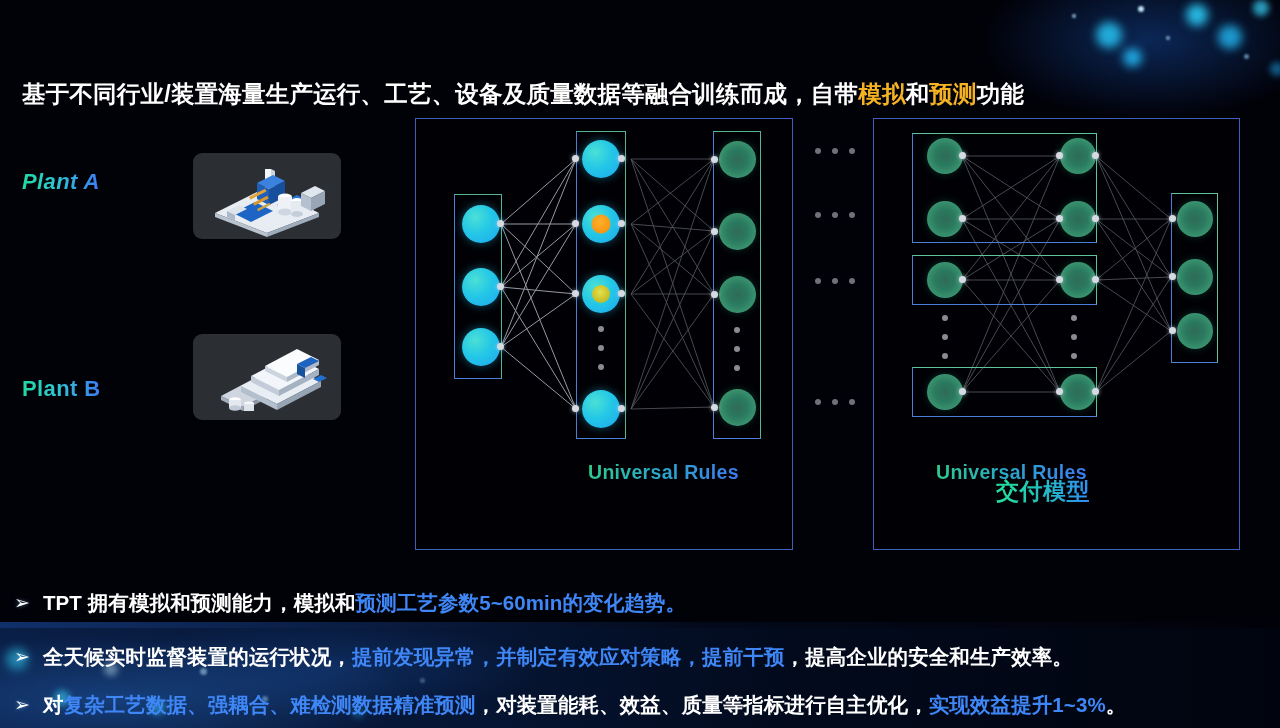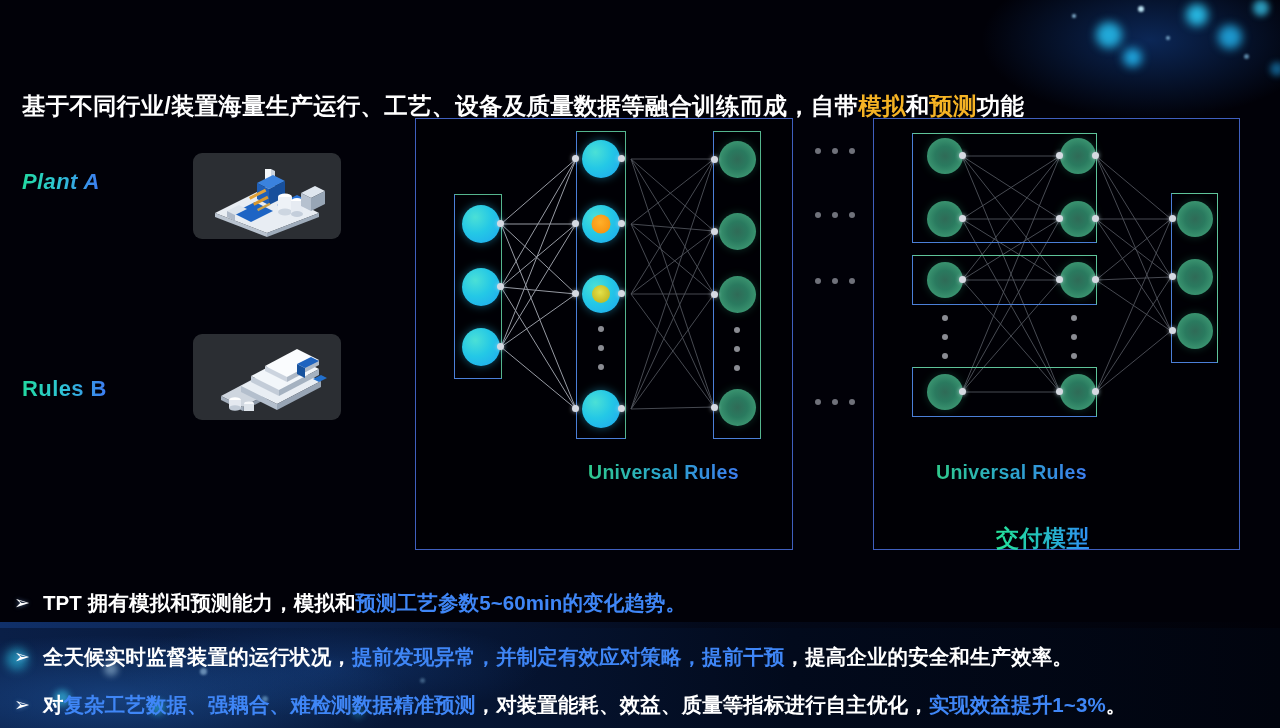--- a/index.html
+++ b/index.html
@@ -58,21 +58,21 @@
     font-size: 27px; font-weight: bold; letter-spacing: .5px;
     color: #2f7dfc;
     background: linear-gradient(90deg, #2f7dfc 0%, #3f95ff 60%, #5ea9ff 100%);
     -webkit-background-clip: text; background-clip: text;
     -webkit-text-fill-color: transparent;
     text-shadow: 0 0 16px rgba(40,110,240,.25);
   }
 
   
   #subtitle {
-    position: absolute; left: 22px; top: 90px; width: 1240px;
+    position: absolute; left: 22px; top: 78px; width: 1240px;
     font-size: 23.5px; font-weight: bold; color: #ffffff;
     letter-spacing: .2px; white-space: nowrap;
   }
   #subtitle .hl { color: #f5b324; }
 
   
   .plant-label {
     position: absolute;
     font-size: 22px; font-weight: bold;
     background: linear-gradient(90deg, #22d9a0 0%, #2ec6d4 45%, #3d7bf2 100%);
@@ -158,21 +158,21 @@
   #specific-rules-label  { left: 936px; top: 461px; }
 
   .panel-caption {
     position: absolute;
     font-size: 23px; font-weight: bold; letter-spacing: .5px;
     background: linear-gradient(90deg, #25e39a 0%, #21c7b5 38%, #2f8df6 100%);
     -webkit-background-clip: text; background-clip: text;
     -webkit-text-fill-color: transparent;
   }
   #panel-left-caption  { left: 478px; top: 504px; }
-  #panel-right-caption { left: 996px; top: 523px; }
+  #panel-right-caption { left: 996px; top: 476px; }
 
   
   .tri-dots { position: absolute; display: flex; gap: 11px; }
   .tri-dots .d { width: 6px; height: 6px; border-radius: 50%; background: #6f717a; }
 
   
   .bullet {
     position: absolute; left: 14px;
     display: flex; align-items: flex-start; gap: 13px;
     white-space: nowrap;
@@ -220,21 +220,21 @@
     <div class="bokeh tiny" style="left:262px;top:696px;width:6px;height:6px;background:rgba(160,220,255,.45);"></div>
     <div class="bokeh tiny" style="left:320px;top:652px;width:5px;height:5px;background:rgba(170,225,255,.4);"></div>
     <div class="bokeh sm" style="left:352px;top:706px;width:12px;height:12px;background:rgba(40,180,230,.35);"></div>
     <div class="bokeh tiny" style="left:420px;top:678px;width:5px;height:5px;background:rgba(160,215,250,.35);"></div>
   </div>
 
 
   <div id="subtitle"><span>基于不同行业/装置海量生产运行、工艺、设备及质量数据等融合训练而成，自带</span><span class="hl">模拟</span><span>和</span><span class="hl">预测</span><span>功能</span></div>
 
   <div class="plant-label" id="plant-a-label">Plant A</div>
-  <div class="plant-label" id="plant-b-label">Rules B</div>
+  <div class="plant-label" id="plant-b-label">Plant B</div>
 
   <div class="plant-thumb" id="plant-a-thumb">
     <svg width="148" height="86" viewBox="0 0 148 86">
 
       <polygon points="22,60 74,34 126,60 74,80" fill="#e8edf3"></polygon>
       <polygon points="22,60 74,80 74,84 22,64" fill="#b9c3cf"></polygon>
       <polygon points="126,60 74,80 74,84 126,64" fill="#9facbb"></polygon>
 
       <polygon points="40,60 62,49 80,58 58,69" fill="#1d64c4"></polygon>
       <polygon points="84,52 104,42 118,49 98,59" fill="#2a74d8"></polygon>

